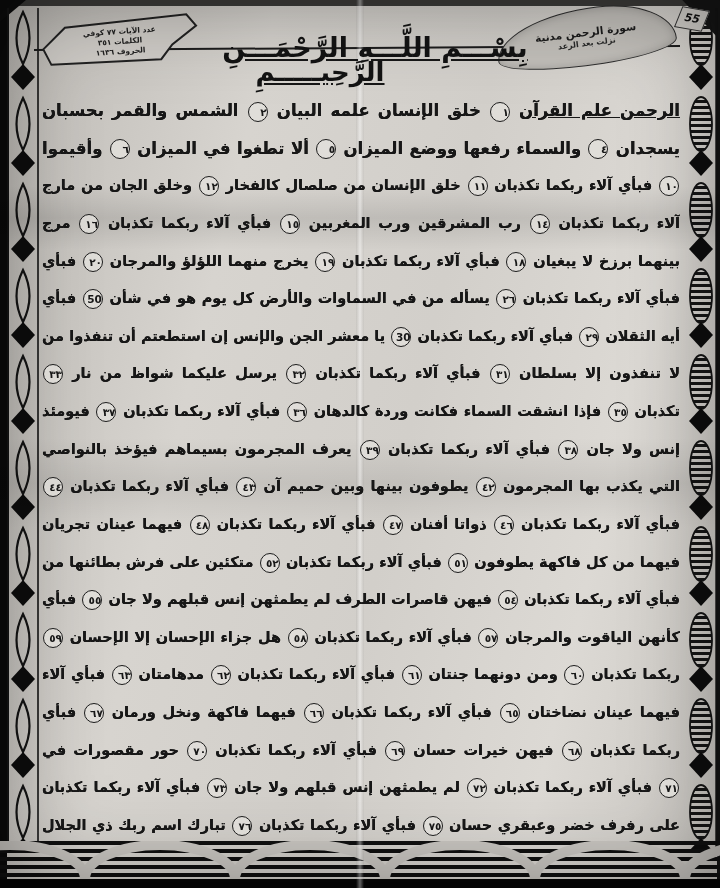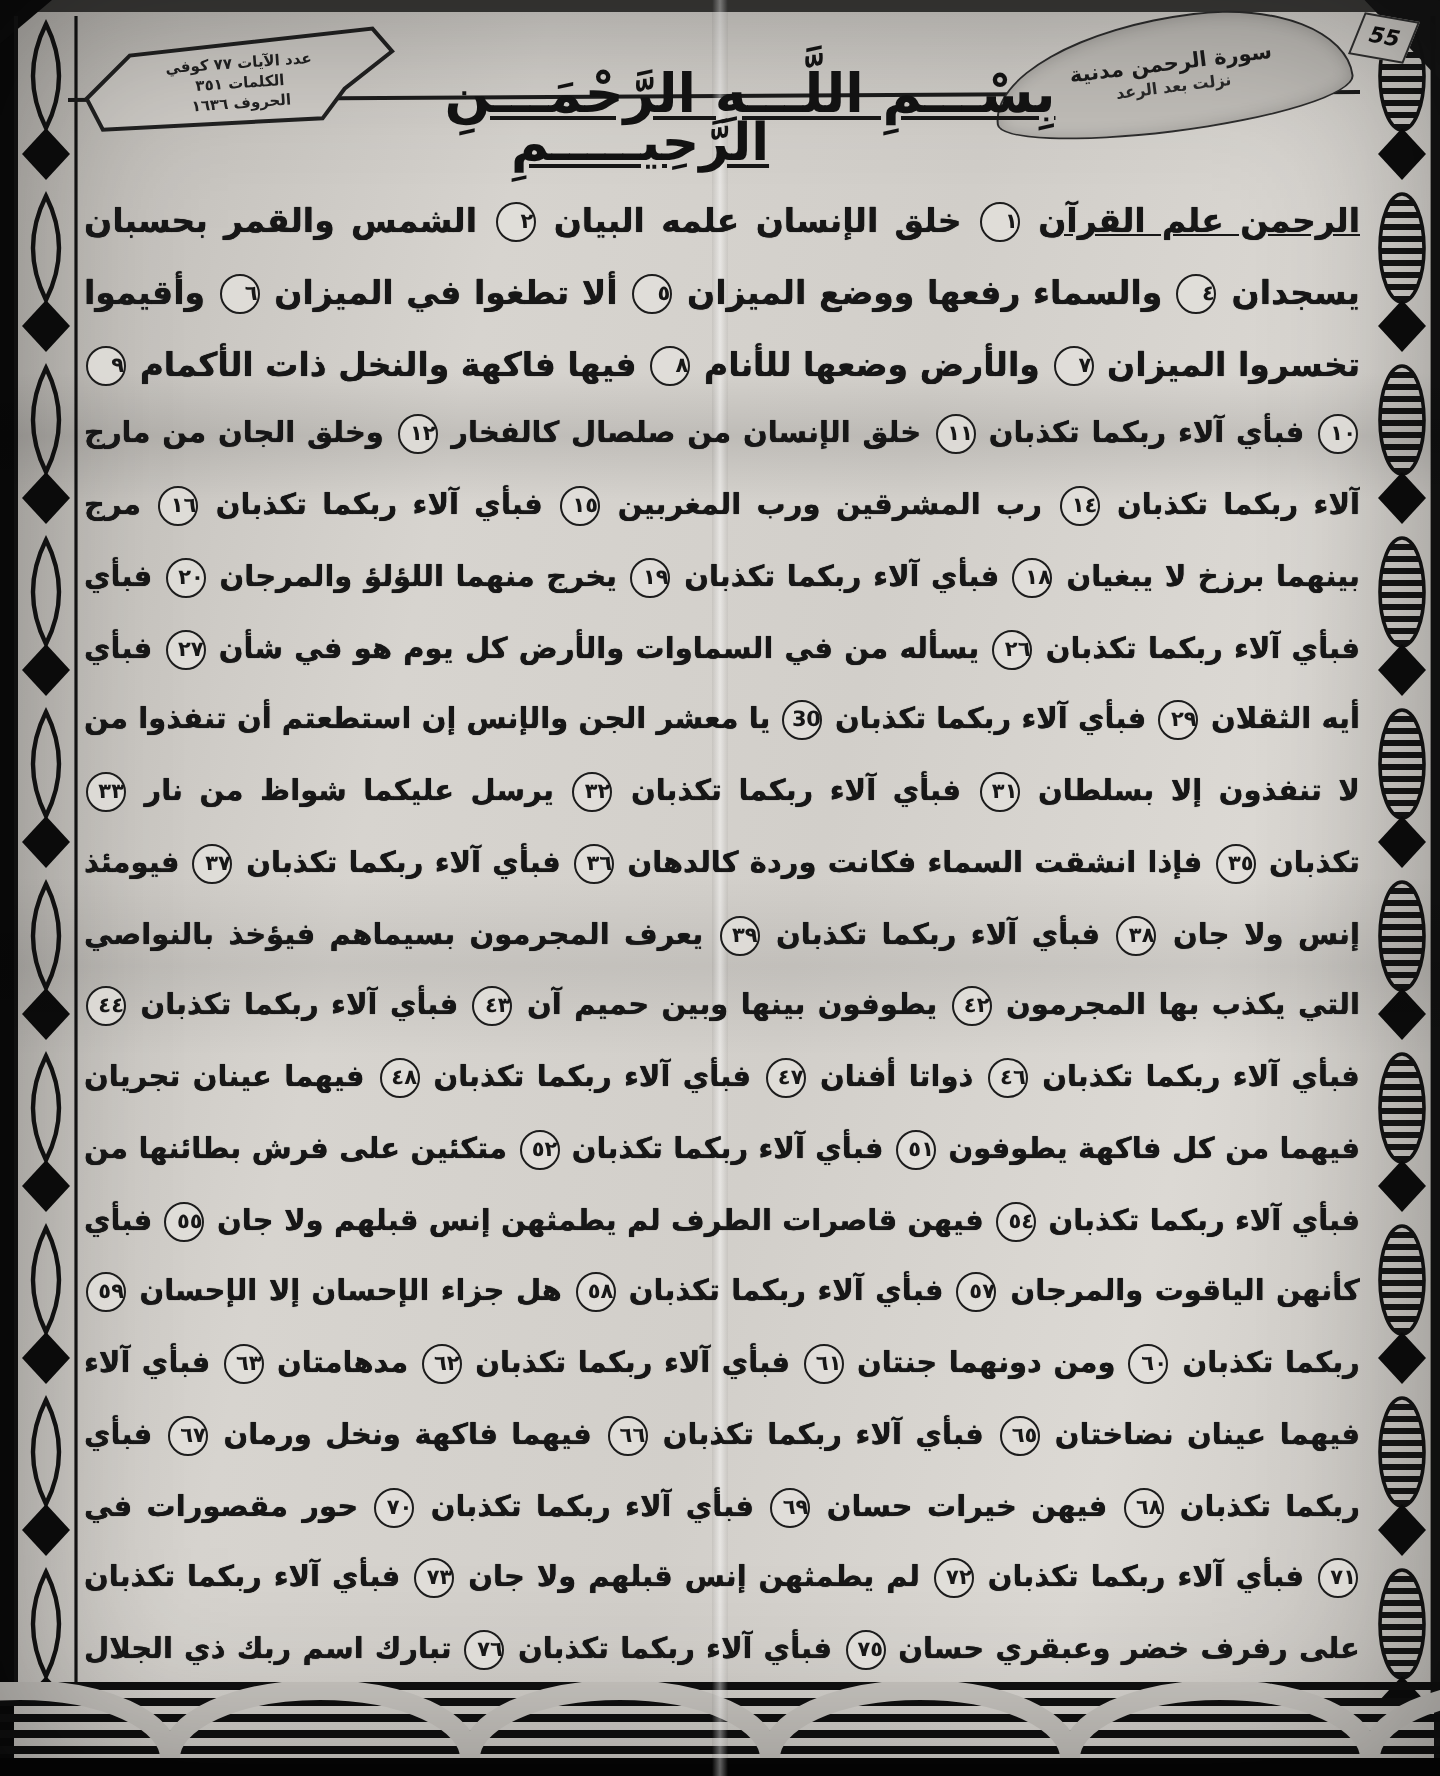--- a/index.html
+++ b/index.html
@@ -146,25 +146,24 @@
   <div class="surah-no">55</div>
 
   <div class="bismillah">
     <div class="b1">بِسْـــمِ اللَّـــهِ الرَّحْمَـــنِ</div>
     <div class="b2">الرَّحِيـــــمِ</div>
   </div>
 
   <div id="body-text">
       <div class="line big"><span class="seg u">الرحمن علم القرآن</span> <span class="aya">١</span> <span class="seg">خلق الإنسان علمه البيان</span> <span class="aya">٢</span> <span class="seg">الشمس والقمر بحسبان</span>   </div>
       <div class="line big"><span class="seg">يسجدان</span> <span class="aya">٤</span> <span class="seg">والسماء رفعها ووضع الميزان</span> <span class="aya">٥</span> <span class="seg">ألا تطغوا في الميزان</span> <span class="aya">٦</span> <span class="seg">وأقيموا الوزن بالقسط ولا</span> </div>
-      <div class="line big"><span class="seg">تخسروا الميزان</span> <span class="aya">٧</span> <span class="seg">والأرض وضعها للأنام</span> <span class="aya">٨</span> <span class="seg">فيها فاكهة والنخل ذات الأكمام</span> <span class="aya">٩</span>  </div>
       <div class="line"><span class="aya">١٠</span> <span class="seg">فبأي آلاء ربكما تكذبان</span> <span class="aya">١١</span> <span class="seg">خلق الإنسان من صلصال كالفخار</span> <span class="aya">١٢</span> <span class="seg">وخلق الجان من مارج من نار</span>   </div>
       <div class="line"><span class="seg">آلاء ربكما تكذبان</span> <span class="aya">١٤</span> <span class="seg">رب المشرقين ورب المغربين</span> <span class="aya">١٥</span> <span class="seg">فبأي آلاء ربكما تكذبان</span> <span class="aya">١٦</span> <span class="seg">مرج البحرين يلتقيان</span>  </div>
       <div class="line"><span class="seg">بينهما برزخ لا يبغيان</span> <span class="aya">١٨</span> <span class="seg">فبأي آلاء ربكما تكذبان</span> <span class="aya">١٩</span> <span class="seg">يخرج منهما اللؤلؤ والمرجان</span> <span class="aya">٢٠</span> <span class="seg">فبأي آلاء ربكما تكذبان</span>  </div>
-      <div class="line"><span class="seg">فبأي آلاء ربكما تكذبان</span> <span class="aya">٢٦</span> <span class="seg">يسأله من في السماوات والأرض كل يوم هو في شأن</span> <span class="aya">٢٧</span> <span class="seg">فبأي آلاء ربكما تكذبان</span>   </div>
+      <div class="line"><span class="seg">فبأي آلاء ربكما تكذبان</span> <span class="aya">٢٦</span> <span class="seg">يسأله من في السماوات والأرض كل يوم هو في شأن</span> <span class="aya">50</span> <span class="seg">فبأي آلاء ربكما تكذبان</span>   </div>
       <div class="line"><span class="seg">أيه الثقلان</span> <span class="aya">٢٩</span> <span class="seg">فبأي آلاء ربكما تكذبان</span> <span class="aya">30</span> <span class="seg">يا معشر الجن والإنس إن استطعتم أن تنفذوا من أقطار السماوات والأرض فانفذوا</span> </div>
       <div class="line"><span class="seg">لا تنفذون إلا بسلطان</span> <span class="aya">٣١</span> <span class="seg">فبأي آلاء ربكما تكذبان</span> <span class="aya">٣٢</span> <span class="seg">يرسل عليكما شواظ من نار</span> <span class="aya">٣٣</span>    </div>
       <div class="line"><span class="seg">تكذبان</span> <span class="aya">٣٥</span> <span class="seg">فإذا انشقت السماء فكانت وردة كالدهان</span> <span class="aya">٣٦</span> <span class="seg">فبأي آلاء ربكما تكذبان</span> <span class="aya">٣٧</span> <span class="seg">فيومئذ لا يسأل عن ذنبه</span> </div>
       <div class="line"><span class="seg">إنس ولا جان</span> <span class="aya">٣٨</span> <span class="seg">فبأي آلاء ربكما تكذبان</span> <span class="aya">٣٩</span> <span class="seg">يعرف المجرمون بسيماهم فيؤخذ بالنواصي والأقدام</span>     </div>
       <div class="line"><span class="seg">التي يكذب بها المجرمون</span> <span class="aya">٤٢</span> <span class="seg">يطوفون بينها وبين حميم آن</span> <span class="aya">٤٣</span> <span class="seg">فبأي آلاء ربكما تكذبان</span> <span class="aya">٤٤</span>   </div>
       <div class="line"><span class="seg">فبأي آلاء ربكما تكذبان</span> <span class="aya">٤٦</span> <span class="seg">ذواتا أفنان</span> <span class="aya">٤٧</span> <span class="seg">فبأي آلاء ربكما تكذبان</span> <span class="aya">٤٨</span> <span class="seg">فيهما عينان تجريان</span>    </div>
       <div class="line"><span class="seg">فيهما من كل فاكهة يطوفون</span> <span class="aya">٥١</span> <span class="seg">فبأي آلاء ربكما تكذبان</span> <span class="aya">٥٢</span> <span class="seg">متكئين على فرش بطائنها من إستبرق وجنى الجنتين دان</span>  </div>
       <div class="line"><span class="seg">فبأي آلاء ربكما تكذبان</span> <span class="aya">٥٤</span> <span class="seg">فيهن قاصرات الطرف لم يطمثهن إنس قبلهم ولا جان</span> <span class="aya">٥٥</span> <span class="seg">فبأي آلاء ربكما تكذبان</span>  </div>
       <div class="line"><span class="seg">كأنهن الياقوت والمرجان</span> <span class="aya">٥٧</span> <span class="seg">فبأي آلاء ربكما تكذبان</span> <span class="aya">٥٨</span> <span class="seg">هل جزاء الإحسان إلا الإحسان</span> <span class="aya">٥٩</span>  </div>
       <div class="line"><span class="seg">ربكما تكذبان</span> <span class="aya">٦٠</span> <span class="seg">ومن دونهما جنتان</span> <span class="aya">٦١</span> <span class="seg">فبأي آلاء ربكما تكذبان</span> <span class="aya">٦٢</span> <span class="seg">مدهامتان</span> <span class="aya">٦٣</span> <span class="seg">فبأي آلاء ربكما تكذبان</span>  </div>

